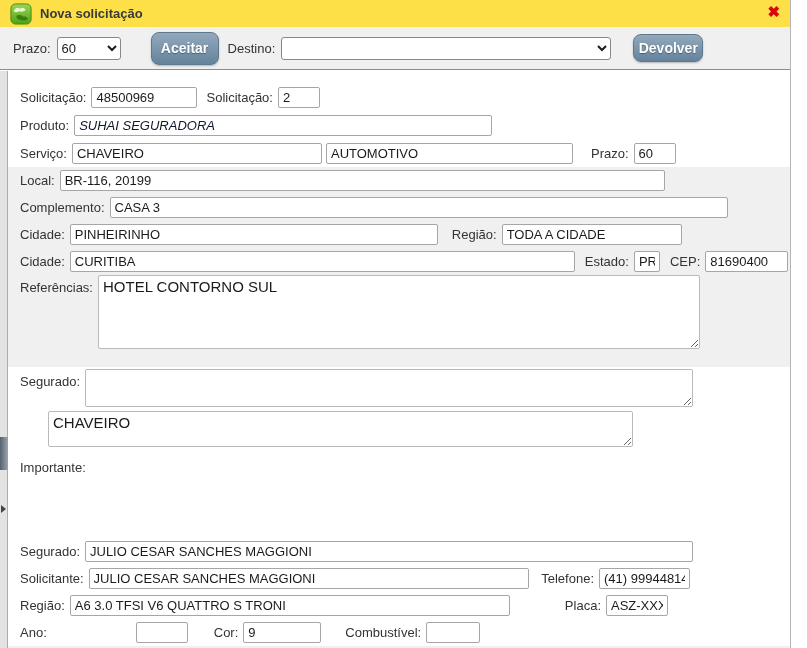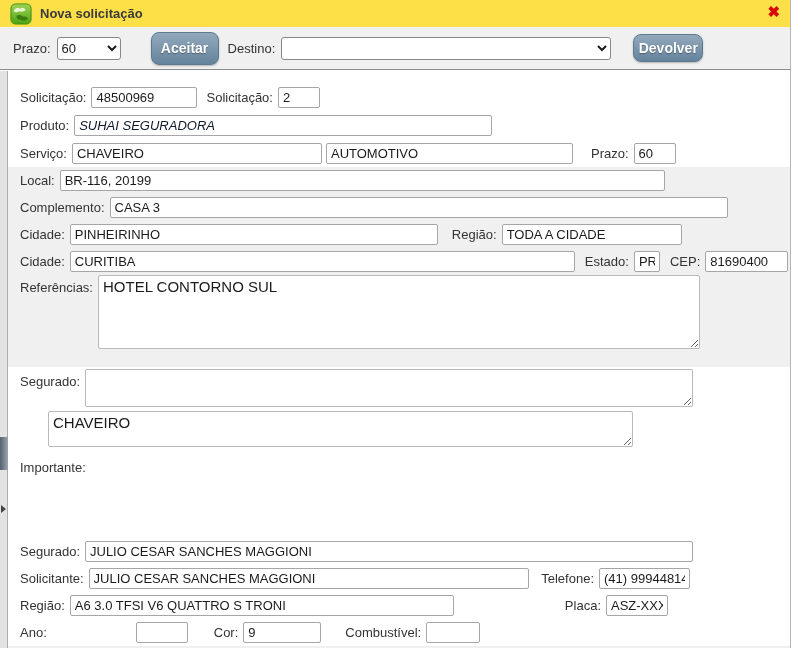--- a/index.html
+++ b/index.html
@@ -164,21 +164,21 @@
         <input type="text" style="width: 608px;" value="JULIO CESAR SANCHES MAGGIONI">
       </div>
       <div class="row" style="height:27px;">
         <span class="lbl">Solicitante:</span>
         <input type="text" style="width: 440px;" value="JULIO CESAR SANCHES MAGGIONI">
         <span class="lbl ml-auto">Telefone:</span>
         <input type="text" style="width: 91px; margin-right: 100px;" value="(41) 999448144">
       </div>
       <div class="row" style="height:27px;">
         <span class="lbl">Região:</span>
-        <input type="text" style="width: 384px;" value="A6 3.0 TFSI V6 QUATTRO S TRONI">
+        <input type="text" style="width: 440px;" value="A6 3.0 TFSI V6 QUATTRO S TRONI">
         <span class="lbl ml-auto">Placa:</span>
         <input type="text" style="width: 62px; margin-right: 122px;" value="ASZ-XXXX">
       </div>
       <div class="row" style="height:27px;">
         <span class="lbl">Ano:</span>
         <input type="text" style="width: 52px; margin-left: 84px;" value="">
         <span class="lbl" style="margin-left:26px;">Cor:</span>
         <input type="text" style="width: 78px;" value="9">
         <span class="lbl" style="margin-left:24px;">Combustível:</span>
         <input type="text" style="width: 54px;" value="">

